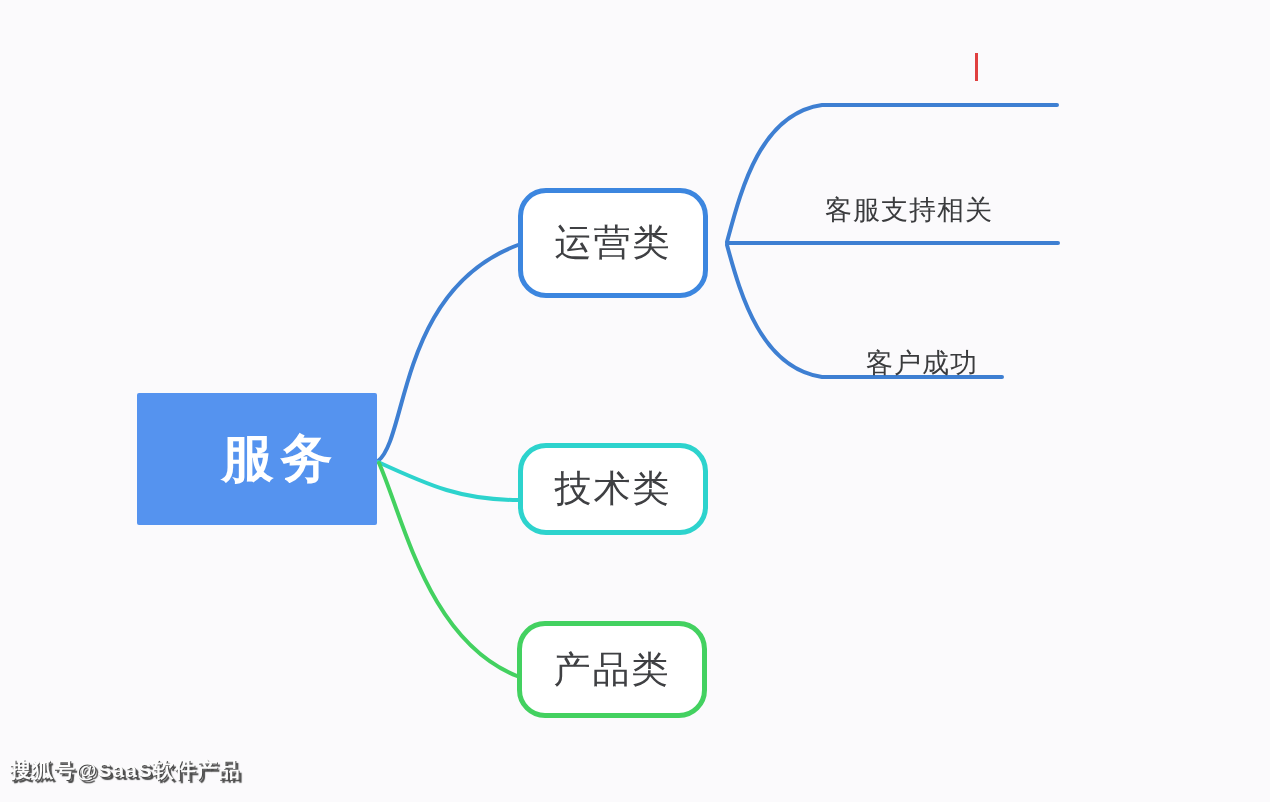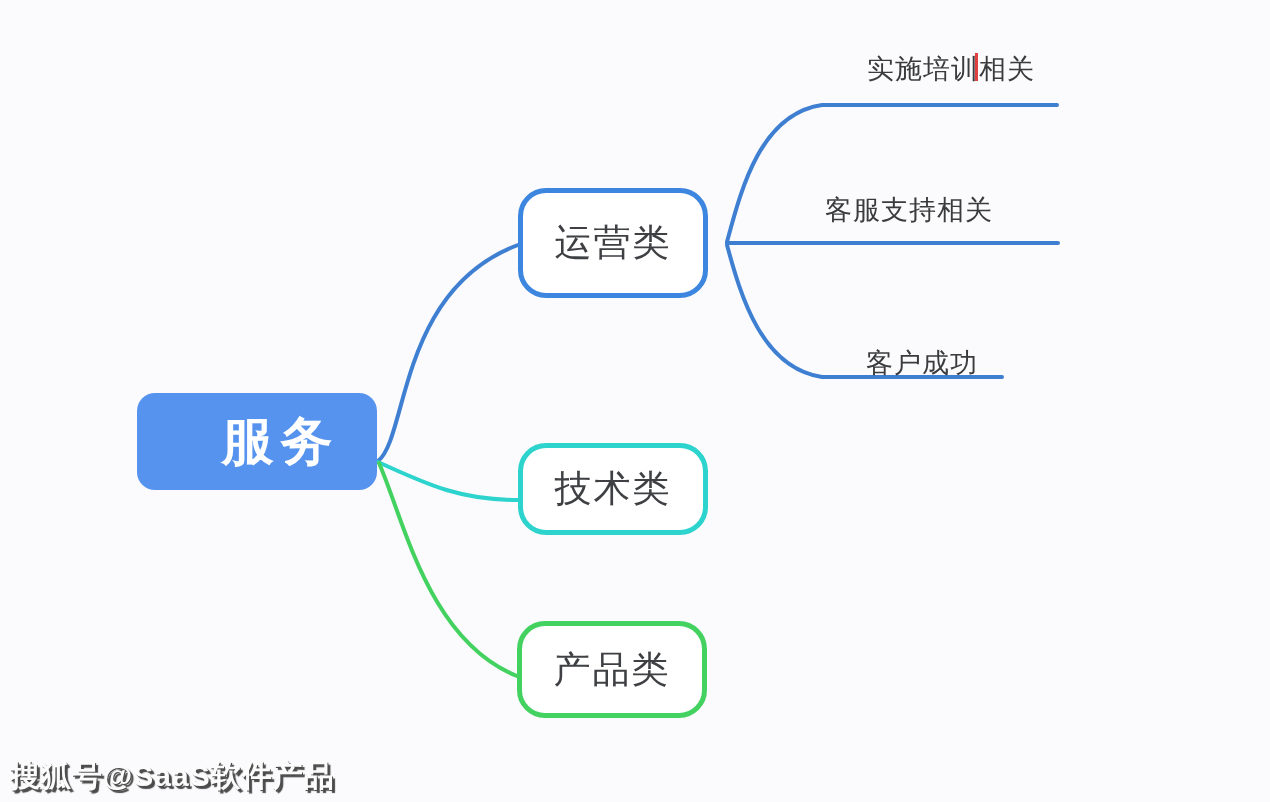--- a/index.html
+++ b/index.html
@@ -15,22 +15,22 @@
     background:var(--background); overflow:hidden;
   }
   .edges{position:absolute;left:0;top:0;width:1270px;height:802px;}
   .edges path{fill:none;stroke-width:4;stroke-linecap:round;}
   .node{
     position:absolute; box-sizing:border-box;
     display:flex; align-items:center; justify-content:center;
     color:var(--node_text); cursor:pointer;
   }
   .root-node{
-    left:137px; top:393px; width:240px; height:97px;
-    background:var(--root_fill); border-radius:18px;
+    left:137px; top:393px; width:240px; height:132px;
+    background:var(--root_fill); border-radius:2px;
     color:var(--root_text); font-size:52px; font-weight:600; letter-spacing:7px;
     text-indent:7px;
     padding-left:40px;
   }
   .branch-node{
     width:190px; height:110px; background:#ffffff;
     border-radius:28px; border:5px solid; font-size:37px; letter-spacing:2px;
   }
   .node-ops{left:518px; top:188px; border-color:var(--blue_border);}
   .node-tech{left:518px; top:443px; border-color:var(--cyan); height:92px;}
@@ -41,21 +41,21 @@
   }
   .leaf-1{left:867px; top:51px;}
   .leaf-2{left:825px; top:192px;}
   .leaf-3{left:866px; top:345px;}
   .text-cursor{
     position:absolute; left:975px; top:53px; width:3px; height:28px;
     background:var(--cursor_red);
   }
   .watermark{
     position:absolute; left:10px; top:756px;
-    font-size:30px; font-weight:700; letter-spacing:1px;
+    font-size:21px; font-weight:700; letter-spacing:1px;
     color:var(--watermark_text);
     text-shadow:3px 3px 1px var(--watermark_shadow), 1px 1px 0 var(--watermark_shadow);
   }
 </style>
 </head>
 <body>
 
 <div class="canvas">
 
   <svg class="edges" viewBox="0 0 1270 802" xmlns="http://www.w3.org/2000/svg">
@@ -68,21 +68,20 @@
   </svg>
 
   <div class="node root-node">服务</div>
 
   <div class="node branch-node node-ops">运营类</div>
 
   <div class="node branch-node node-tech">技术类</div>
 
   <div class="node branch-node node-product">产品类</div>
 
-  <div class="leaf-label leaf-1">实施培训相关</div>
 
   <div class="text-cursor"></div>
 
   <div class="leaf-label leaf-2">客服支持相关</div>
 
   <div class="leaf-label leaf-3">客户成功</div>
 
   <div class="watermark">搜狐号@SaaS软件产品</div>
 
 </div>

